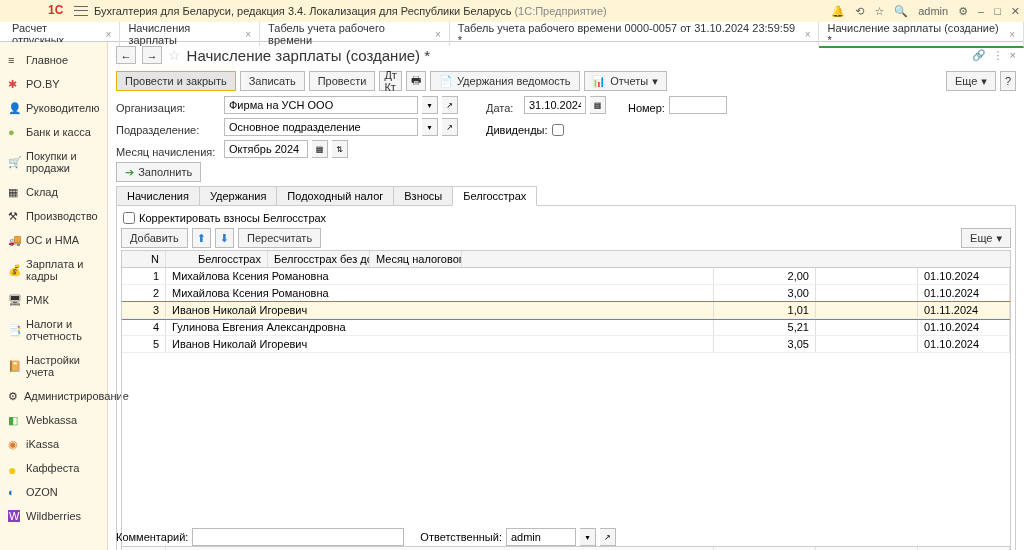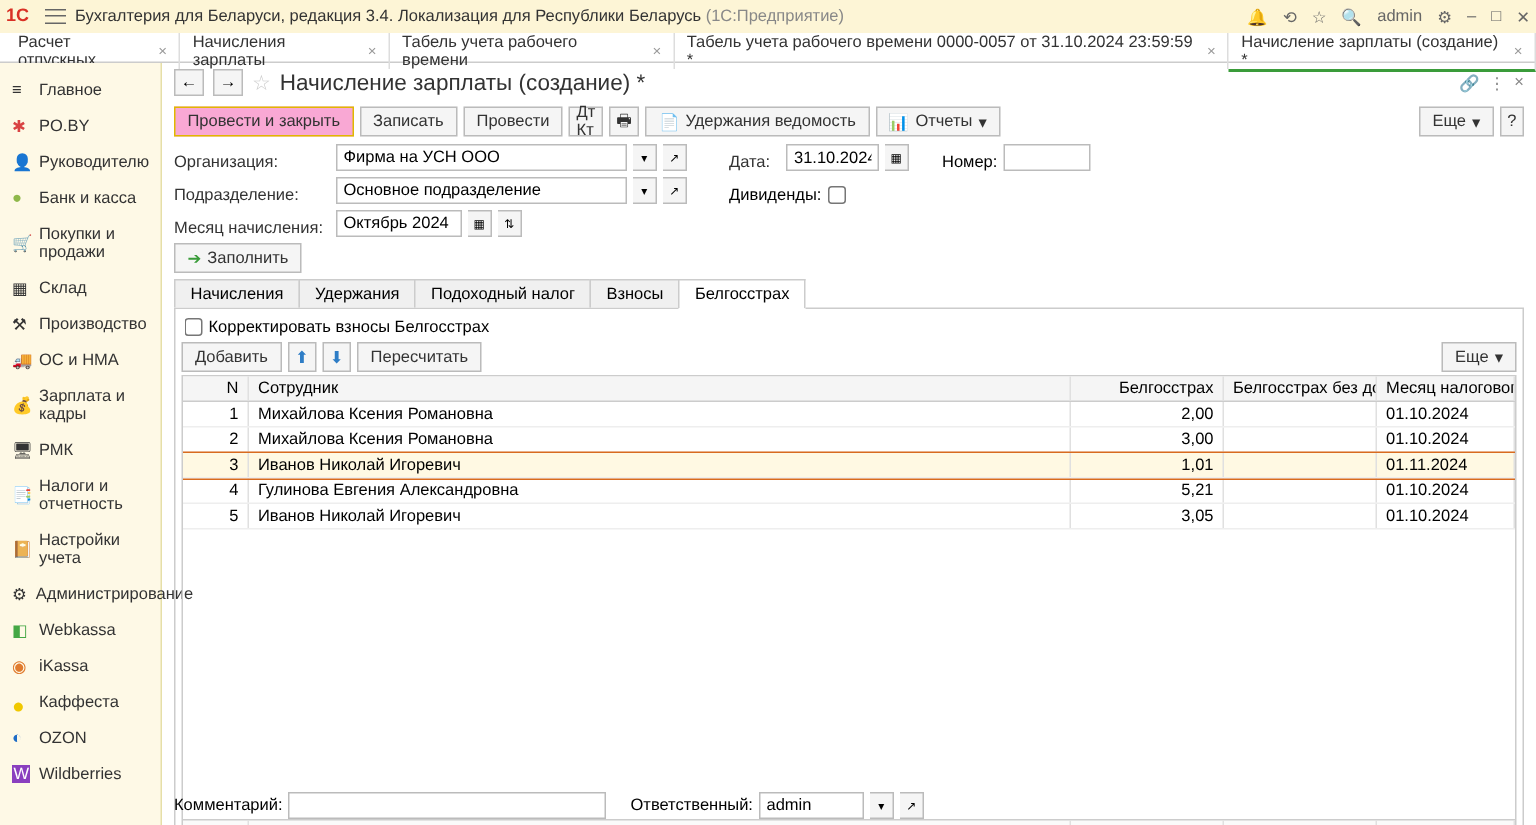--- a/index.html
+++ b/index.html
@@ -1,20 +1,20 @@
 <!DOCTYPE html>
 <html><head>
 <meta charset="utf-8">
 <style>
 * { box-sizing: border-box; margin: 0; padding: 0; font-family: Arial, sans-serif; font-size: 11px; }
 body { width: 1024px; height: 550px; background: #fff; overflow: hidden; position: relative; }
 
 
 .topbar { height: 22px; background: #fdf5d6; display: flex; align-items: center; padding: 0 4px; }
-.logo1c { width: 20px; height: 16px; color: #d93025; font-weight: bold; font-size: 12px; }
+.logo1c { width: 20px; height: 16px; color: #d93025; font-weight: bold; font-size: 12px; margin-left: 44px; }
 .hamburger { width: 14px; height: 14px; display: flex; flex-direction: column; justify-content: space-around; margin: 0 6px; }
 .hamburger span { height: 1px; background: #666; }
 .topbar .title { color: #333; }
 .topbar .title .gray { color: #888; }
 .topbar-right { margin-left: auto; display: flex; align-items: center; gap: 10px; color: #666; }
 .topbar-right .ic { cursor: pointer; }
 
 
 .tabsbar { height: 20px; background: #fff; border-bottom: 1px solid #ccc; display: flex; align-items: stretch; padding-left: 4px; }
 .tab { padding: 12px 8px; border-right: 1px solid #ddd; display: flex; align-items: center; gap: 4px; color: #333; cursor: pointer; }
@@ -32,21 +32,21 @@
 
 .c-head { display: flex; align-items: center; padding: 4px 8px; gap: 6px; }
 .navbtn { width: 20px; height: 18px; border: 1px solid #bbb; background: #f5f5f5; display: flex; align-items: center; justify-content: center; cursor: pointer; }
 .star { color: #ccc; font-size: 14px; }
 .c-title { font-size: 15px; font-weight: normal; color: #333; }
 .c-head-right { margin-left: auto; display: flex; gap: 6px; color: #888; }
 
 
 .toolbar { display: flex; align-items: center; padding: 3px 8px; gap: 4px; }
 .btn { height: 20px; padding: 0 8px; border: 1px solid #bbb; background: #f5f5f5; display: flex; align-items: center; gap: 4px; cursor: pointer; color: #333; }
-.btn.primary { background: #f9a8d4; border-color: #e0b800; }
+.btn.primary { background: #e5e5e5; border-color: #e0b800; }
 .btn.small { padding: 0 4px; }
 .tb-right { margin-left: auto; display: flex; gap: 4px; }
 
 
 .form-row { display: flex; align-items: flex-end; padding: 2px 8px; gap: 4px; }
 .lbl { width: 104px; color: #333; }
 .inp { height: 18px; border: 1px solid #bbb; padding: 0 4px; background: #fff; }
 .inp.org { width: 194px; }
 .inp.date { width: 62px; }
 .dd { width: 16px; height: 18px; border: 1px solid #bbb; border-left: none; background: #f5f5f5; display: flex; align-items: center; justify-content: center; cursor: pointer; font-size: 8px; }
@@ -292,21 +292,20 @@
         <div class="btn small" style="color:#2e7dc6">⬇</div>
         <div class="btn">Пересчитать</div>
         <div class="tb-right" style="margin-left:auto">
             <div class="btn"><span>Еще</span> ▾</div>
           </div>
       </div>
 
       <div class="grid">
         <div class="grid-head">
           <div class="gc n">N</div>
-          <div class="gc emp">Сотрудник</div>
           <div class="gc v1">Белгосстрах</div>
           <div class="gc v2">Белгосстрах без доплаты</div>
           <div class="gc v3">Месяц налогового периода</div>
         </div>
         <div class="grid-body" id="grid-body">
             <div class="grid-row">
               <div class="gc n">1</div>
               <div class="gc emp">Михайлова Ксения Романовна</div>
               <div class="gc v1">2,00</div>
               <div class="gc v2"></div>

